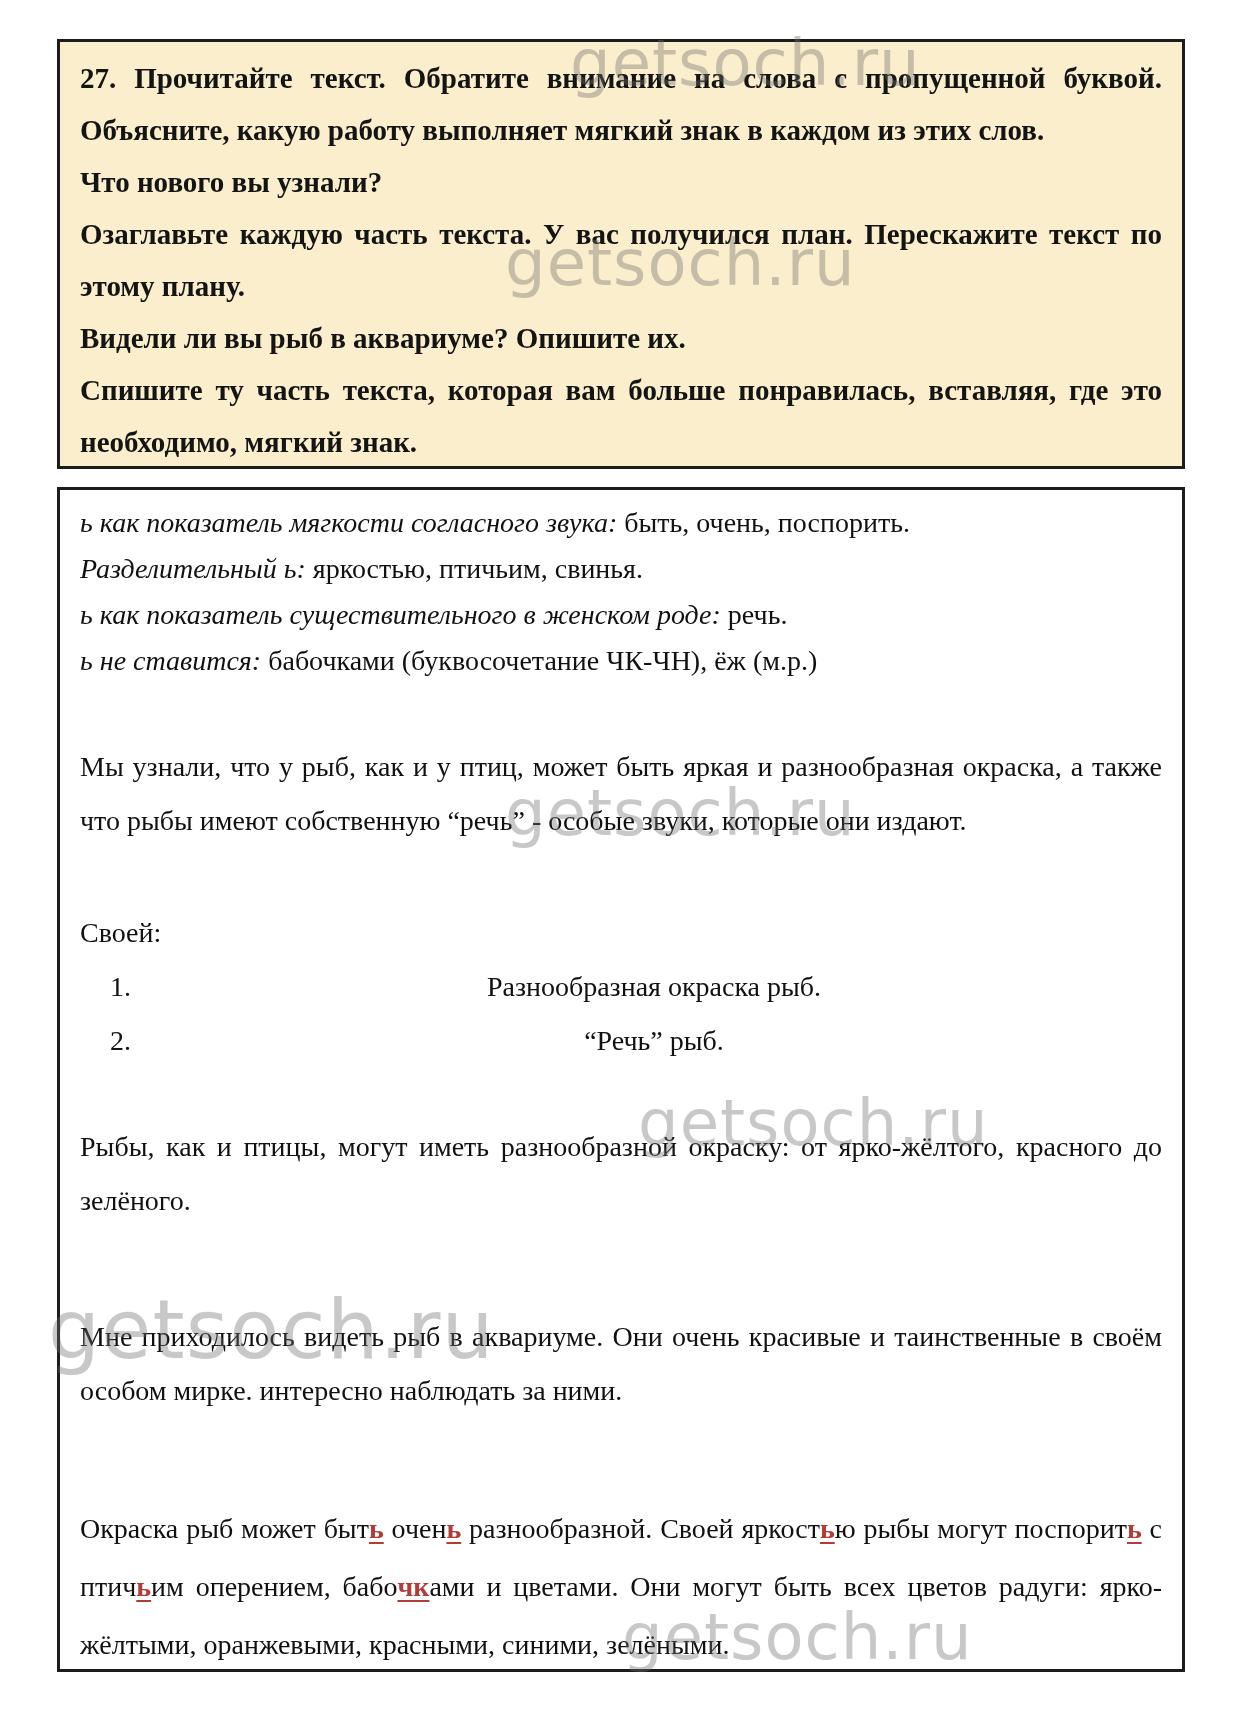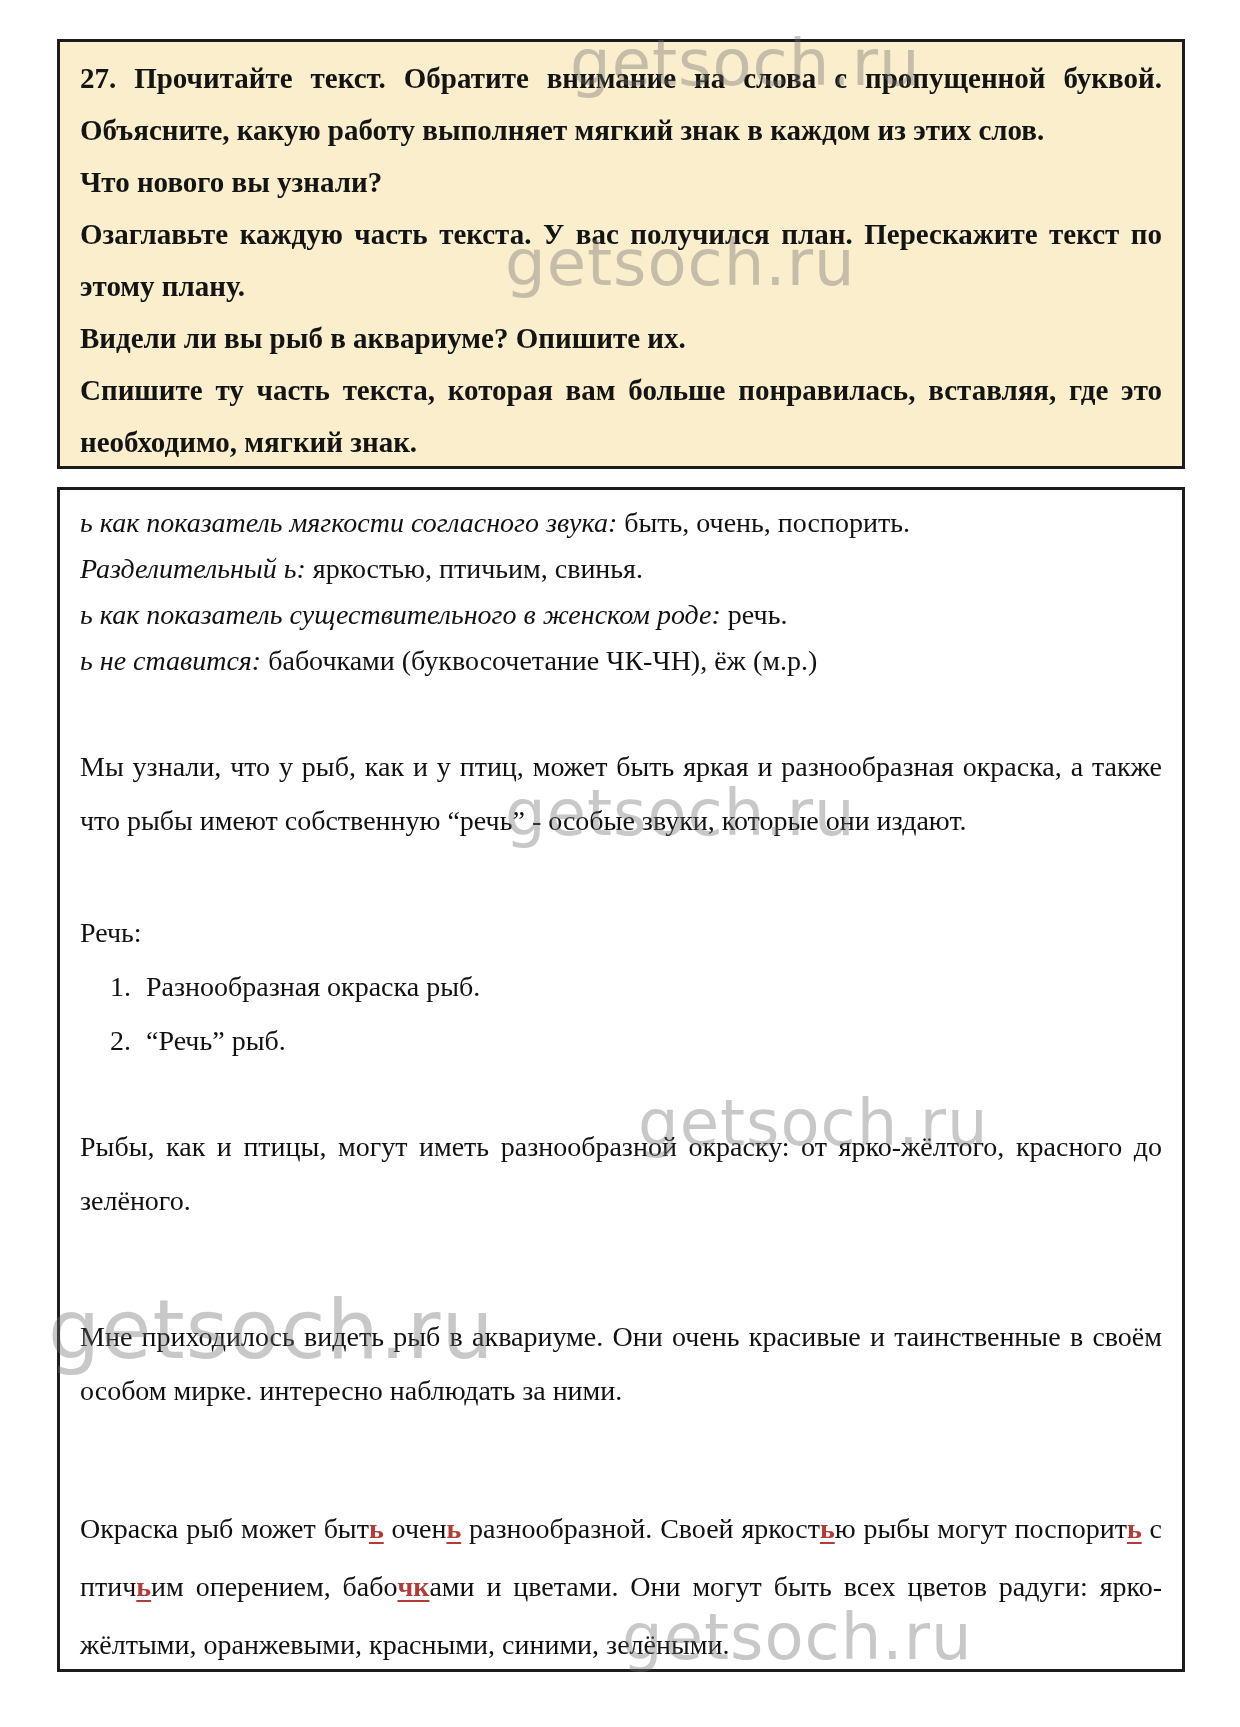--- a/index.html
+++ b/index.html
@@ -84,20 +84,21 @@
     line-height: 54px !important;
   }
   .summary    { margin-top: 56px !important; }
   .plan-label { margin-top: 58px !important; line-height: 54px !important; }
   ol.plan {
     margin: 0 0 0 0;
     padding-left: 58px;
     font-size: 28px;
     color: #111111;
     line-height: 54px;
+    text-align: center;
   }
   ol.plan li { padding-left: 8px; }
   .p-colors  { margin-top: 52px !important; }
   .p-speech  { margin-top: 0 !important; }
   .p-aqua    { margin-top: 82px !important; }
   .p-marked  { margin-top: 82px !important; line-height: 58px !important; }
   .p-marked .hl {
     color: #b23c38;
     font-weight: bold;
     text-decoration: underline;
@@ -137,21 +138,21 @@
       <p>
         <span class="lbl">ь как показатель существительного в женском роде:</span><span> речь.</span>
       </p>
       <p>
         <span class="lbl">ь не ставится:</span><span> бабочками (буквосочетание ЧК-ЧН), ёж (м.р.)</span>
       </p>
     </div>
 
     <p class="para summary">Мы узнали, что у рыб, как и у птиц, может быть яркая и разнообразная окраска, а также что рыбы имеют собственную “речь” - особые звуки, которые они издают.</p>
 
-    <p class="plan-label">Речь:</p>
+    <p class="plan-label">Своей:</p>
     <ol class="plan">
       <li>Разнообразная окраска рыб.</li>
       <li>“Речь” рыб.</li>
     </ol>
 
     <p class="para p-colors">Рыбы, как и птицы, могут иметь разнообразной окраску: от ярко-жёлтого, красного до зелёного.</p>
     <p class="para p-aqua">Мне приходилось видеть рыб в аквариуме. Они очень красивые и таинственные в своём особом мирке. интересно наблюдать за ними.</p>
 
     <p class="para p-marked"><span>Окраска рыб может быт</span><span class="hl">ь</span><span> очен</span><span class="hl">ь</span><span> разнообразной. Своей яркост</span><span class="hl">ь</span><span>ю рыбы могут поспорит</span><span class="hl">ь</span><span> с птич</span><span class="hl">ь</span><span>им оперением, бабо</span><span class="hl">чк</span><span>ами и цветами. Они могут быть всех цветов радуги: ярко-жёлтыми, оранжевыми, красными, синими, зелёными.</span></p>
   </div>

